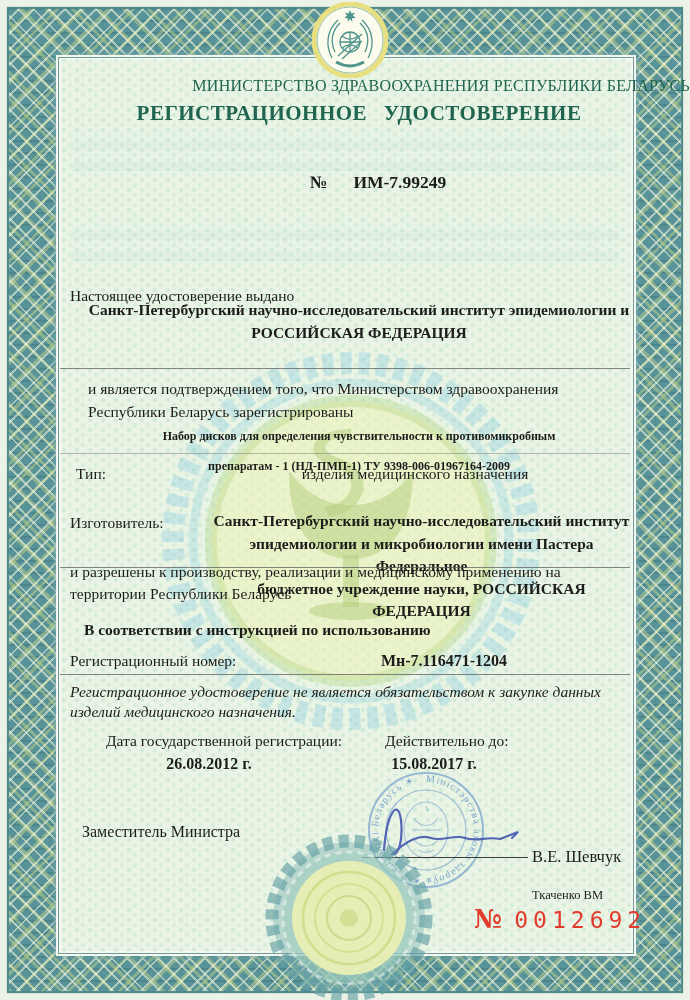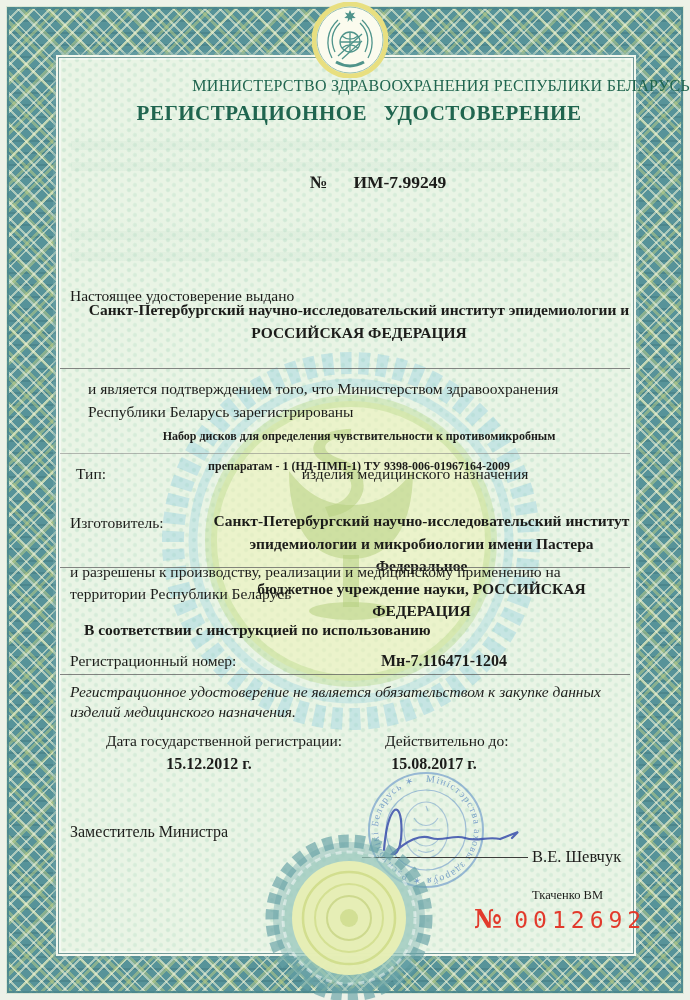--- a/index.html
+++ b/index.html
@@ -134,24 +134,24 @@
 
   <div class="t" style="left:70px; top:650px;">Регистрационный номер:</div>
   <div class="t bold center" style="left:230px; top:649px; width:400px; font-size:16px;">Мн-7.116471-1204</div>
 
   <div class="rule" style="left:60px; top:674px; width:570px;"></div>
 
   <div class="t" style="left:70px; top:682px; width:552px; line-height:20px;font-style:italic;">Регистрационное удостоверение не является  обязательством к закупке данных изделий медицинского назначения.</div>
 
   <div class="t" style="left:70px; top:730px;margin-left:36px;">Дата государственной регистрации:</div>
   <div class="t" style="left:385px; top:730px;">Действительно до:</div>
-  <div class="t bold center" style="left:75px; top:752px; width:240px; font-size:16px;">15.12.2012 г.</div>
+  <div class="t bold center" style="left:75px; top:752px; width:240px; font-size:16px;">26.08.2012 г.</div>
   <div class="t bold center" style="left:335px; top:752px; width:170px; font-size:16px;">15.08.2017 г.</div>
 
-  <div class="t" style="left:70px; top:820px; font-size:16px;">Заместитель Министра</div>
+  <div class="t" style="left:82px; top:820px; font-size:16px;">Заместитель Министра</div>
 
   <svg width="124" height="124" viewBox="0 0 124 124" style="position:absolute; left:364px; top:768px;">
     <circle cx="62" cy="62" r="57" fill="none" stroke="rgba(72,125,196,.50)" stroke-width="2"></circle>
     <circle cx="62" cy="62" r="40" fill="none" stroke="rgba(72,125,196,.45)" stroke-width="1.2"></circle>
     <defs>
         <path id="stc" d="M62 14 a48 48 0 1 1 -0.01 0 z"></path>
       </defs>
     <text font-size="10" fill="rgba(62,115,188,.62)" letter-spacing="1.2" font-family="Liberation Serif, serif">
       <textPath href="#stc">Міністэрства аховы здароўя ✶ Рэспублікі Беларусь ✶</textPath>
     </text>

